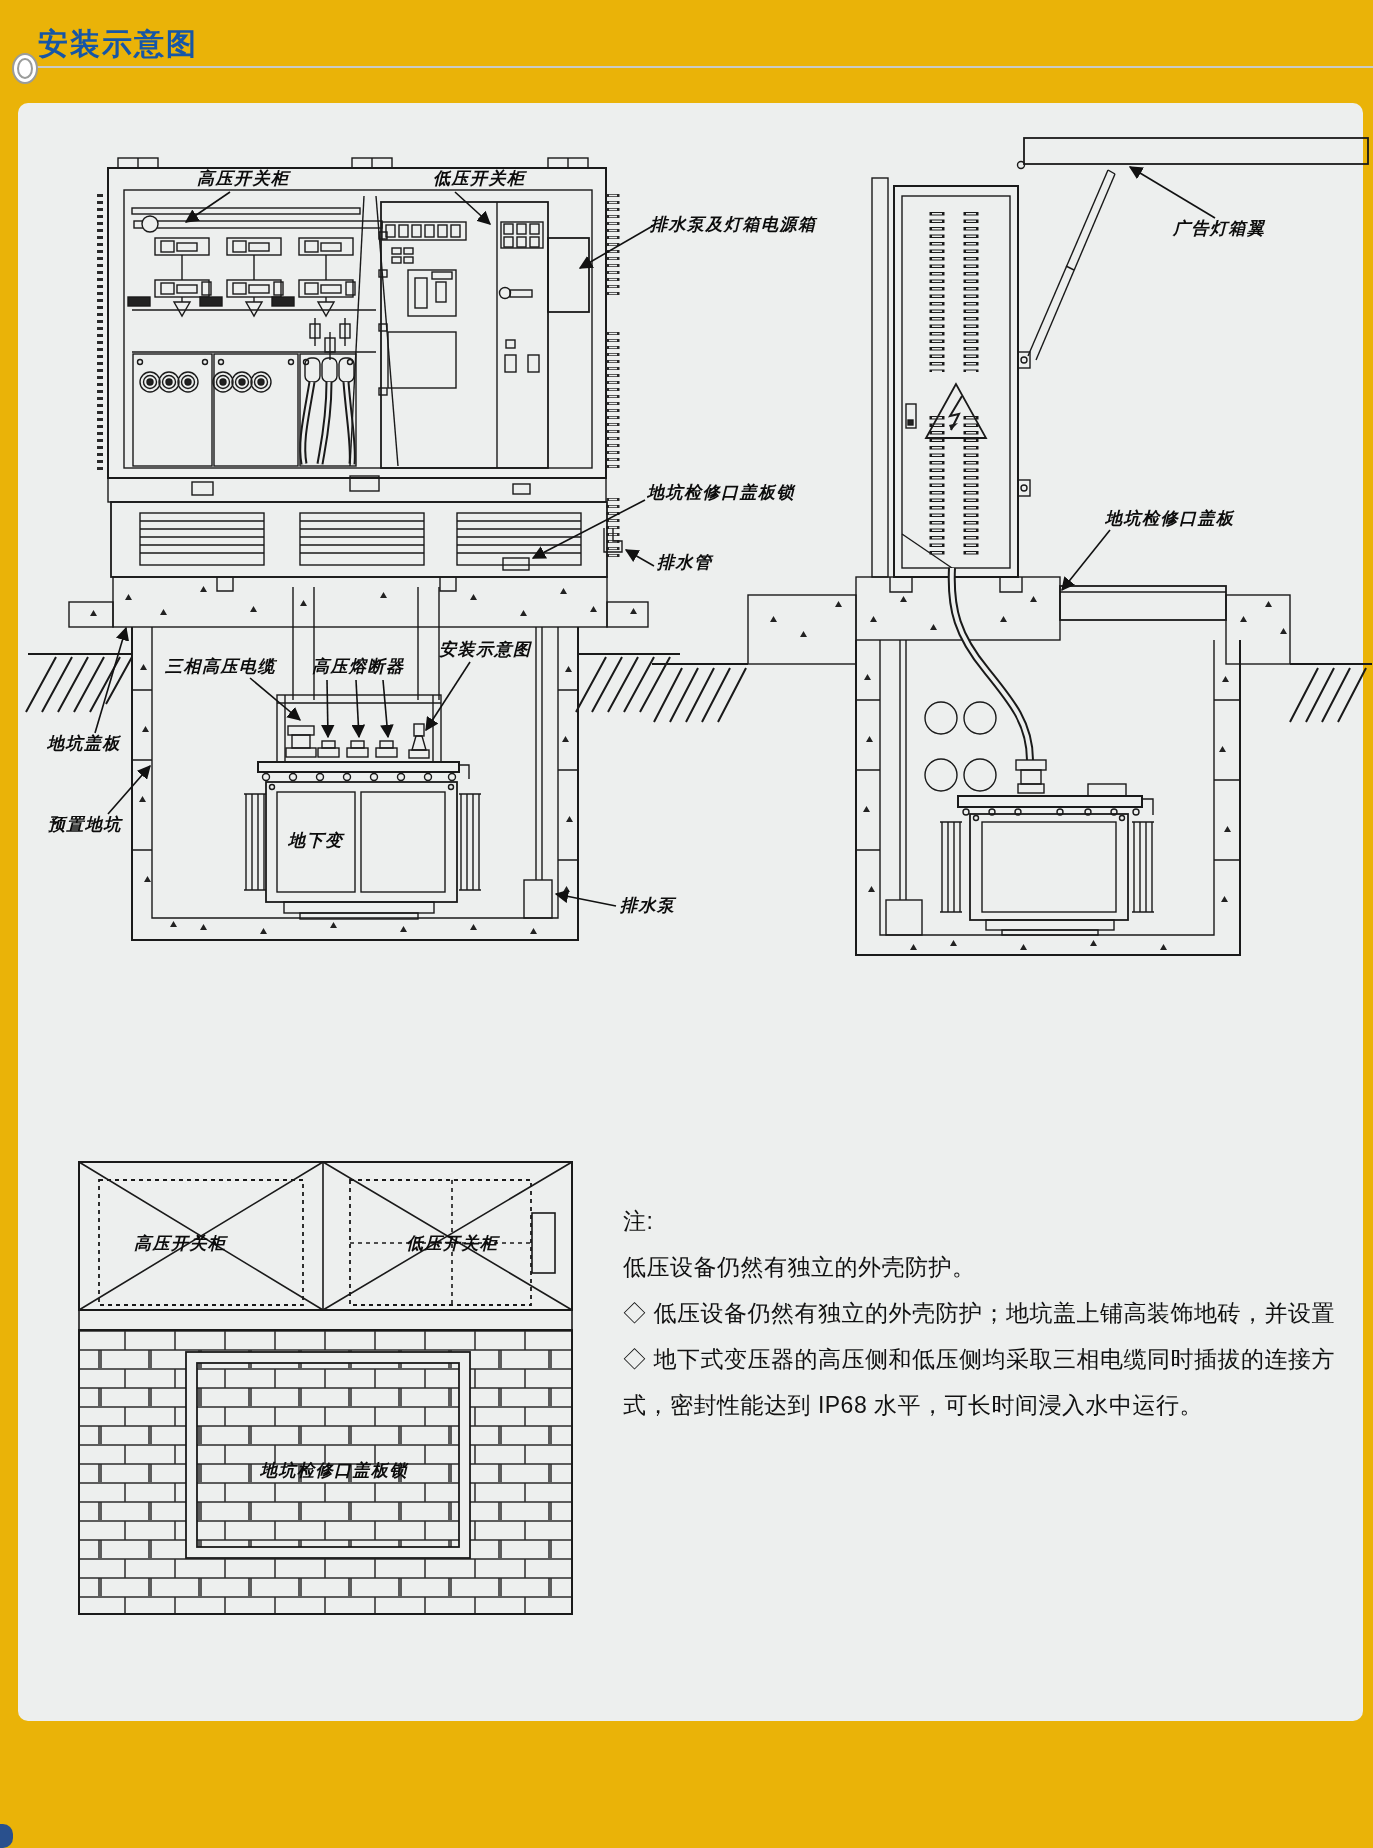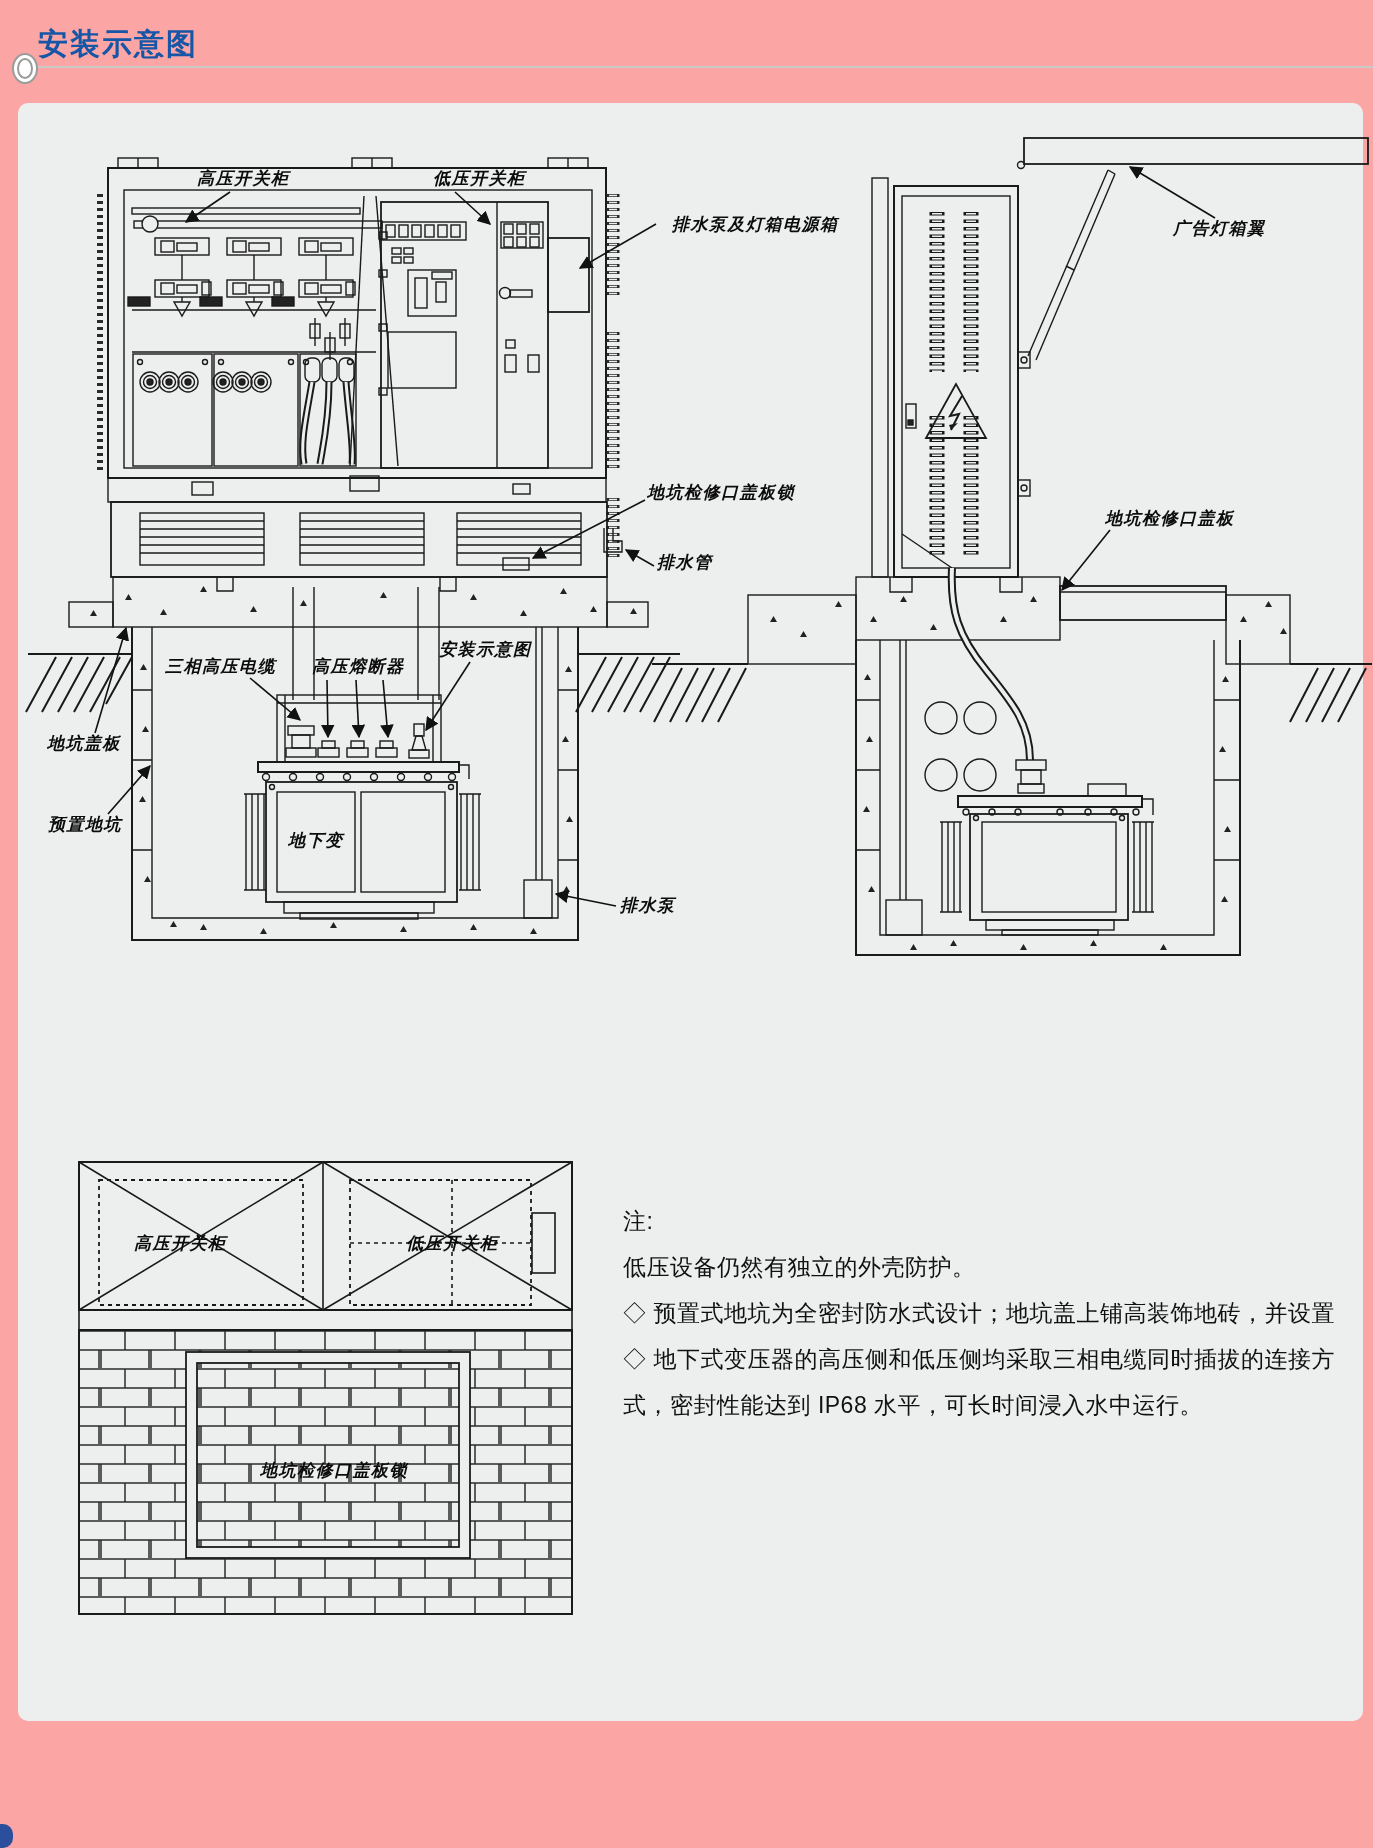--- a/index.html
+++ b/index.html
@@ -1,16 +1,16 @@
 <!DOCTYPE html>
 <html><head>
 <meta charset="utf-8">
 <style>
   html,body{margin:0;padding:0;background:#ffffff;}
-  #page{position:relative;width:1373px;height:1848px;background:#fca5a5;overflow:hidden;
+  #page{position:relative;width:1373px;height:1848px;background:#eab308;overflow:hidden;
         font-family:"Liberation Sans",sans-serif;}
   #panel-bg{position:absolute;left:18px;top:103px;width:1345px;height:1618px;
             background:#edefee;border-radius:10px;}
   .page-title{position:absolute;left:38px;top:24px;font-size:30px;font-weight:700;
               letter-spacing:2px;color:#1656a6;}
   .header-line{position:absolute;left:30px;top:66px;width:1343px;height:0;
                border-top:2px solid #c8cac8;}
   .header-dot{position:absolute;left:12px;top:53px;width:22px;height:27px;
               border:2px solid #9a9c9a;border-radius:50%;background:#fff;}
   .header-dot::before{content:"";position:absolute;left:3px;top:3px;right:3px;bottom:3px;
@@ -461,39 +461,39 @@
       <line x1="95" y1="733" x2="126" y2="628" marker-end="url(#arr)"></line>
       <line x1="108" y1="814" x2="150" y2="766" marker-end="url(#arr)"></line>
       <line x1="616" y1="906" x2="556" y2="894" marker-end="url(#arr)"></line>
       <line x1="1215" y1="218" x2="1130" y2="167" marker-end="url(#arr)"></line>
       <line x1="1110" y1="530" x2="1062" y2="590" marker-end="url(#arr)"></line>
     </g>
   </svg>
 
   <div class="lbl" style="left:197px;top:170px">高压开关柜</div>
   <div class="lbl" style="left:433px;top:170px">低压开关柜</div>
-  <div class="lbl" style="left:672px;top:216px">排水泵及灯箱电源箱</div>
+  <div class="lbl" style="left:650px;top:216px">排水泵及灯箱电源箱</div>
   <div class="lbl" style="left:647px;top:484px">地坑检修口盖板锁</div>
   <div class="lbl" style="left:657px;top:554px">排水管</div>
   <div class="lbl" style="left:165px;top:658px">三相高压电缆</div>
   <div class="lbl" style="left:312px;top:658px">高压熔断器</div>
   <div class="lbl" style="left:439px;top:641px">安装示意图</div>
   <div class="lbl" style="left:47px;top:735px">地坑盖板</div>
   <div class="lbl" style="left:48px;top:816px">预置地坑</div>
   <div class="lbl" style="left:288px;top:832px">地下变</div>
   <div class="lbl" style="left:620px;top:897px">排水泵</div>
 
   <div class="lbl" style="left:1173px;top:220px">广告灯箱翼</div>
   <div class="lbl" style="left:1105px;top:510px">地坑检修口盖板</div>
 
   <div class="lbl" style="left:134px;top:1235px">高压开关柜</div>
   <div class="lbl" style="left:406px;top:1235px">低压开关柜</div>
   <div class="lbl" style="left:260px;top:1462px">地坑检修口盖板锁</div>
 
   <div class="notes">
     <div class="note-line">注:</div>
     <div class="note-line">低压设备仍然有独立的外壳防护。</div>
-    <div class="note-line">◇ 预置式地坑为全密封防水式设计；地坑盖上铺高装饰地砖，并设置</div>
+    <div class="note-line">◇ 低压设备仍然有独立的外壳防护；地坑盖上铺高装饰地砖，并设置</div>
     <div class="note-line">◇ 地下式变压器的高压侧和低压侧均采取三相电缆同时插拔的连接方</div>
     <div class="note-line">式，密封性能达到 IP68 水平，可长时间浸入水中运行。</div>
   </div>
 
 </div>
 
 </body></html>

